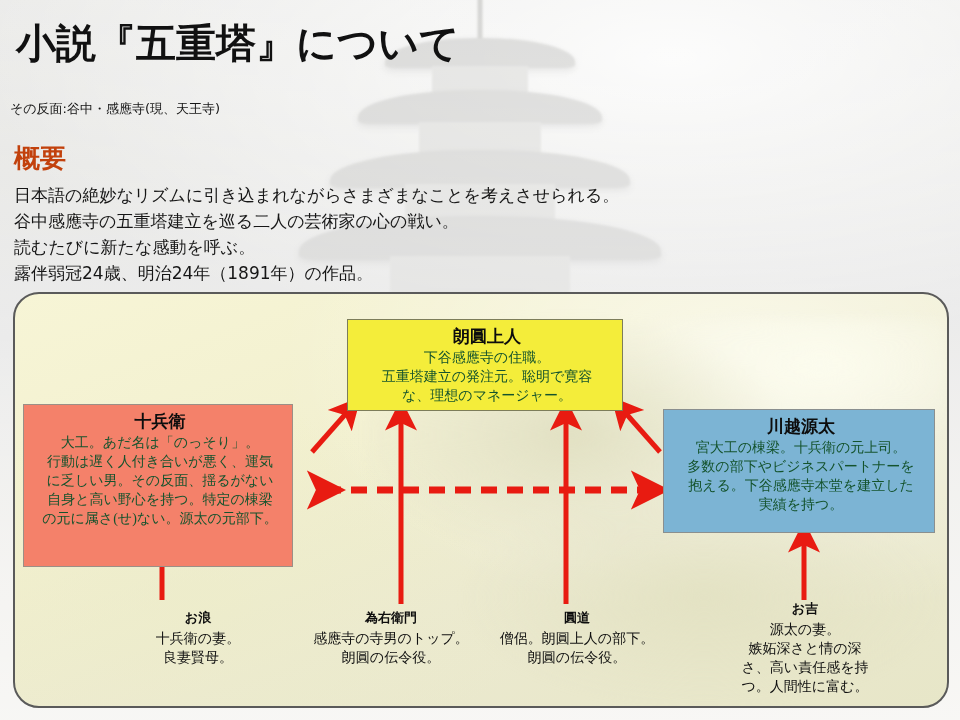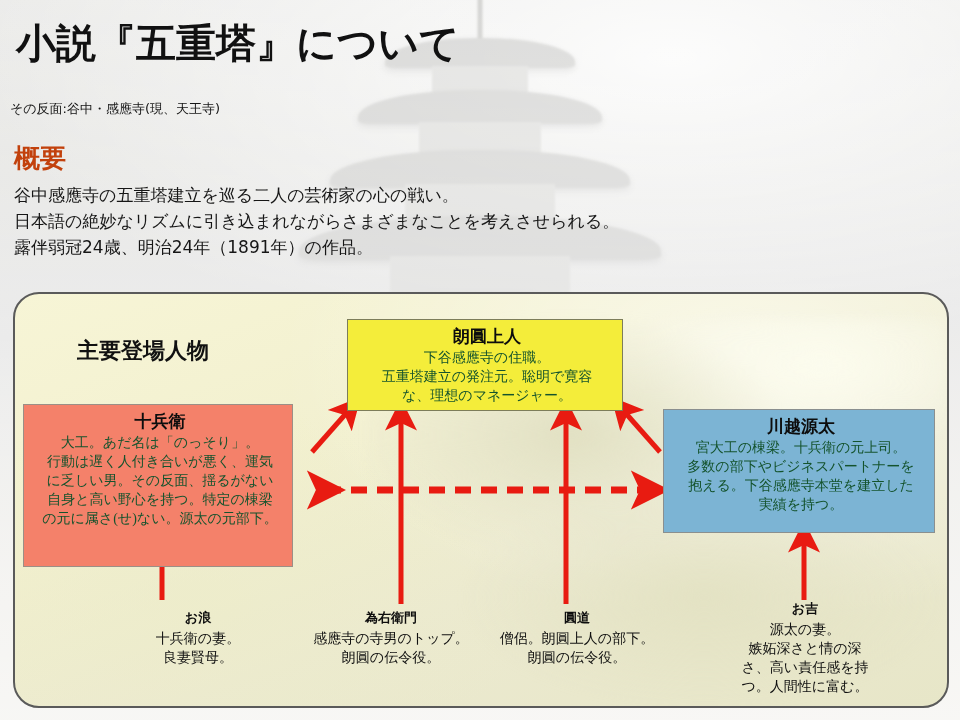--- a/index.html
+++ b/index.html
@@ -244,29 +244,29 @@
       <div class="body-seg" style="top:440px; width:250px; height:70px;"></div>
     </div>
     <div class="haze"></div>
   </div>
 
   <div class="slide-title">小説『五重塔』について</div>
   <div class="photo-credit">その反面:谷中・感應寺(現、天王寺)</div>
   <div class="section-heading">概要</div>
 
   <div class="overview-lines">
+    <div>日本語の絶妙なリズムに引き込まれながらさまざまなことを考えさせられる。</div>
     <div>谷中感應寺の五重塔建立を巡る二人の芸術家の心の戦い。</div>
-    <div>日本語の絶妙なリズムに引き込まれながらさまざまなことを考えさせられる。</div>
+    <div>読むたびに新たな感動を呼ぶ。</div>
     <div>露伴弱冠24歳、明治24年（1891年）の作品。</div>
   </div>
 
   <div class="panel">
     <div class="panel-ghost"></div>
 
-    <div class="panel-heading">主要登場人物</div>
 
     <svg class="arrows" width="932" height="412" viewBox="0 0 932 412">
       <defs>
         <marker id="ah" markerWidth="7" markerHeight="7" refX="3.1" refY="3.5" orient="auto" markerUnits="strokeWidth">
           <path d="M0,0.3 L6.4,3.5 L0,6.7 L1.5,3.5 Z" fill="#e81b11"></path>
         </marker>
         <marker id="ahbig" markerWidth="6" markerHeight="6" refX="2.6" refY="3" orient="auto" markerUnits="strokeWidth">
           <path d="M0,0.2 L5.6,3 L0,5.8 L1.3,3 Z" fill="#e81b11"></path>
         </marker>
       </defs>

